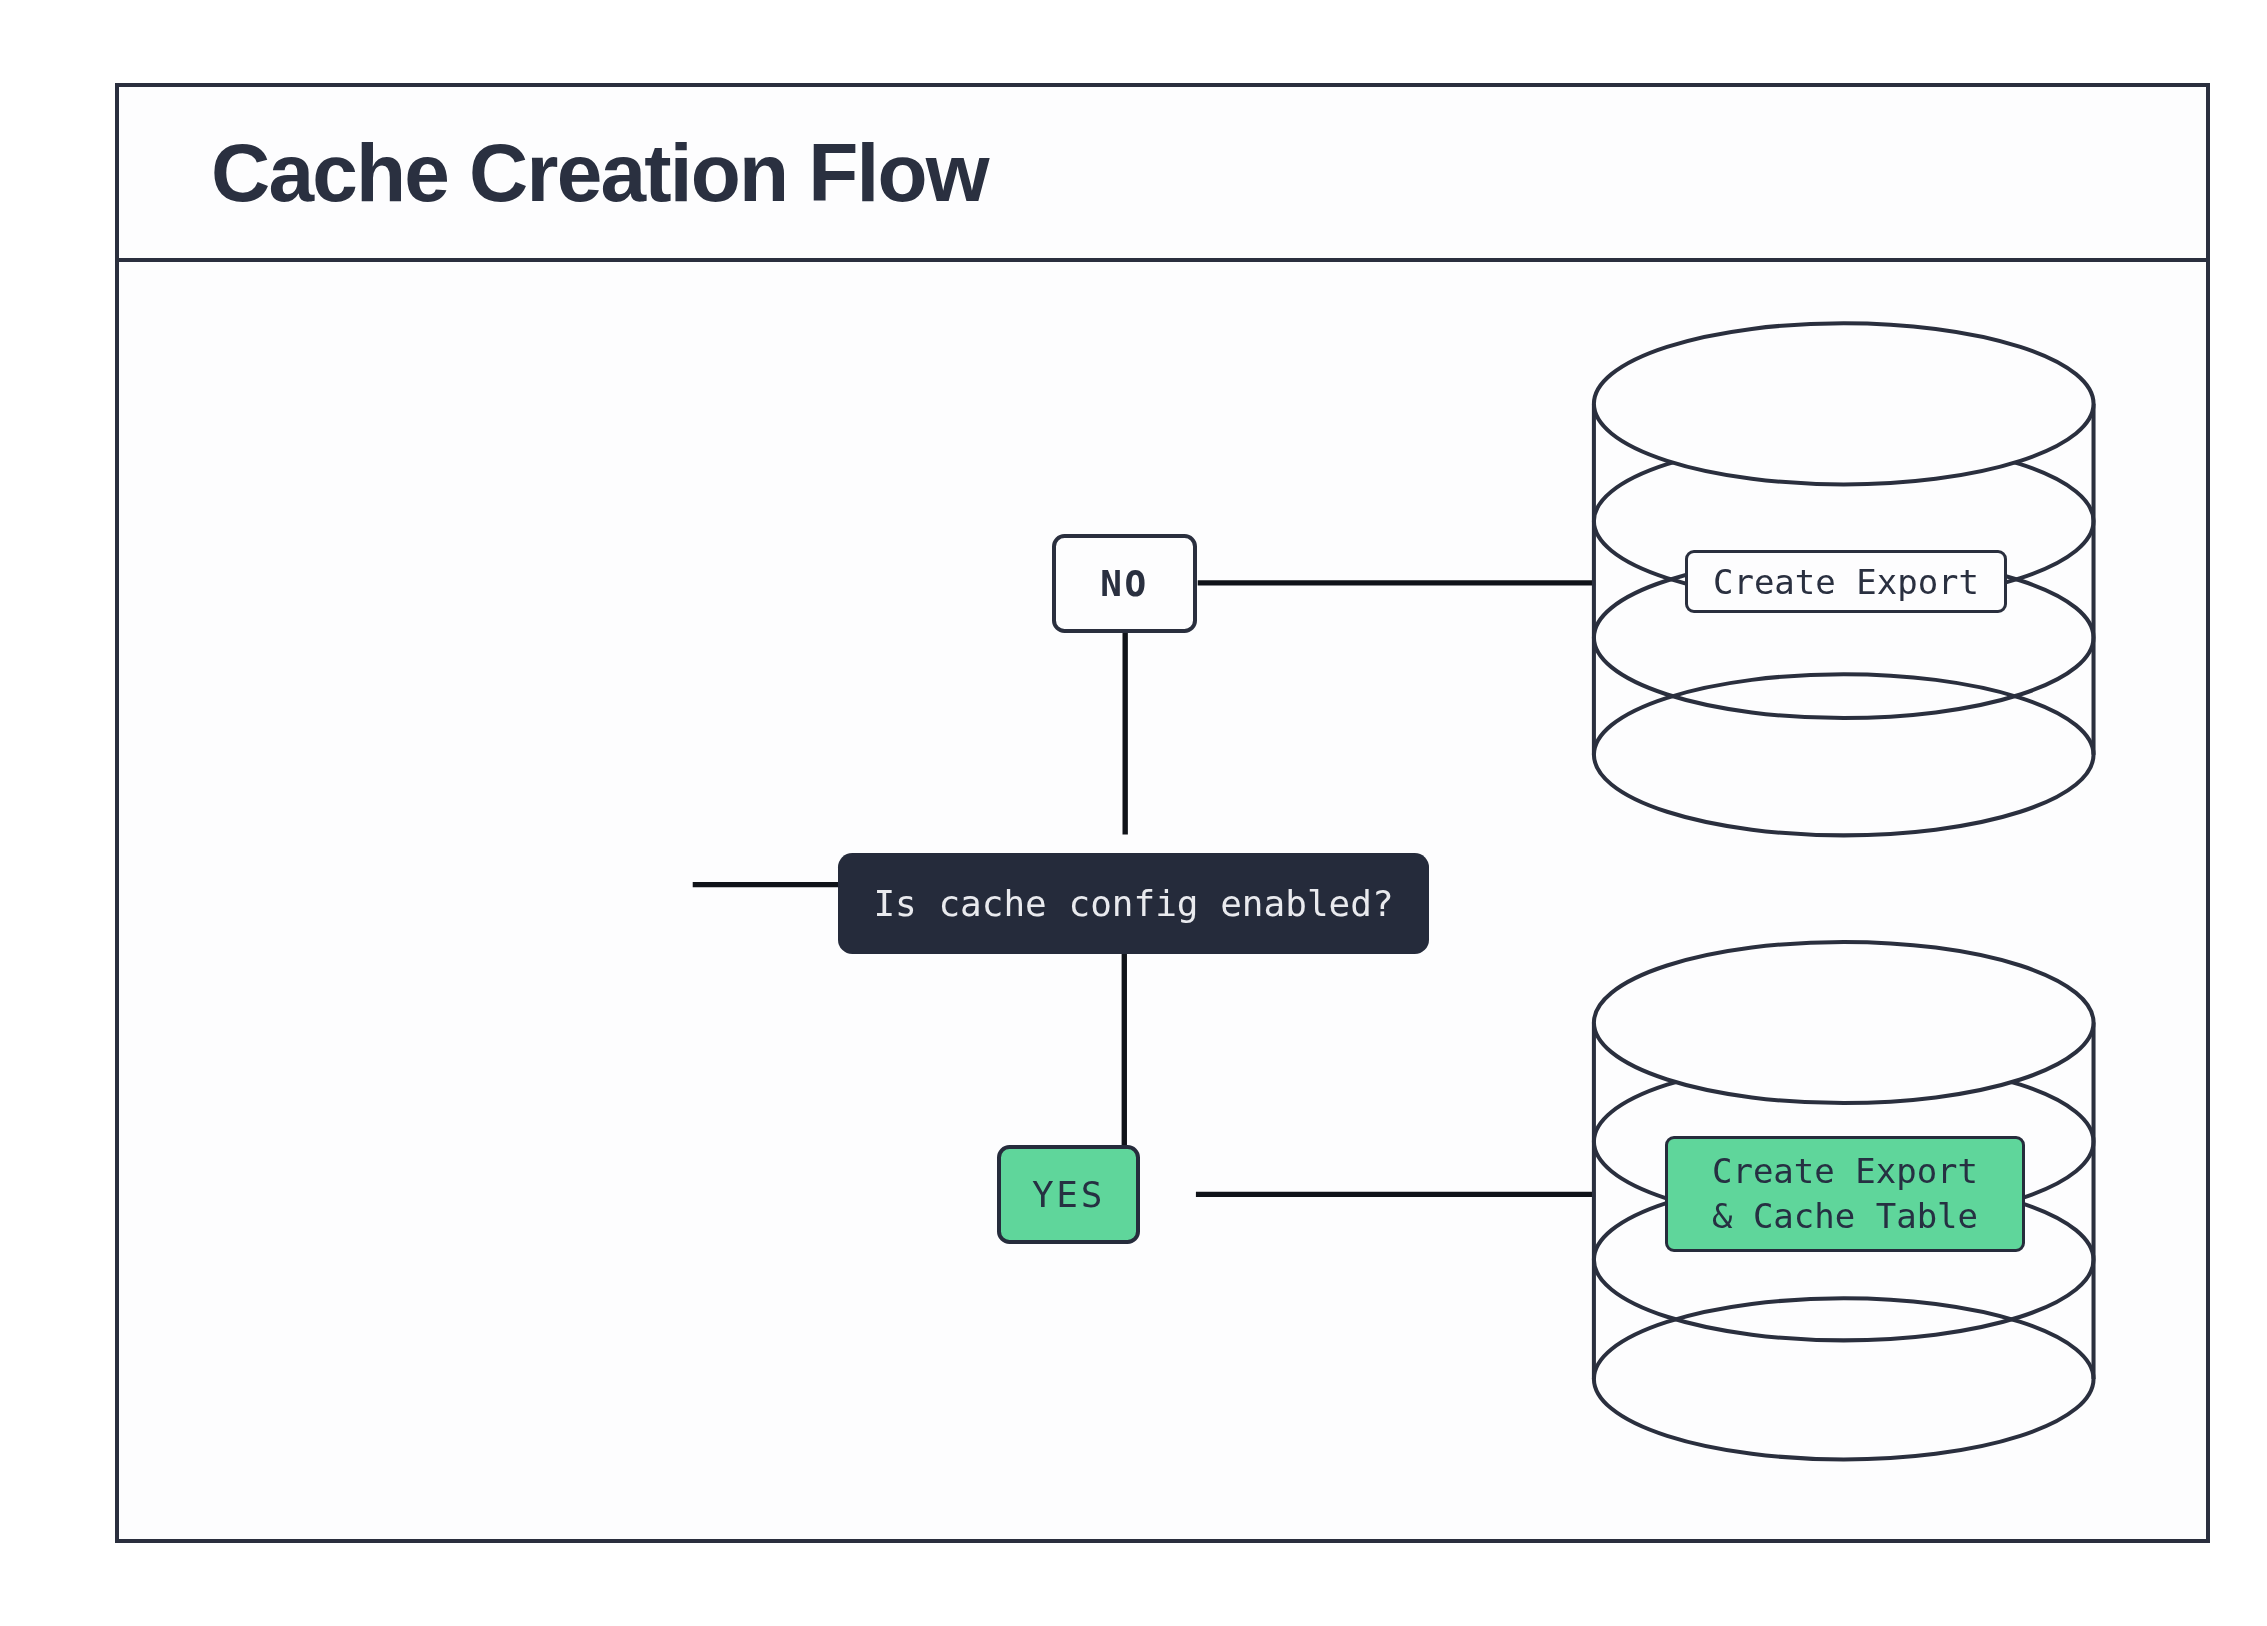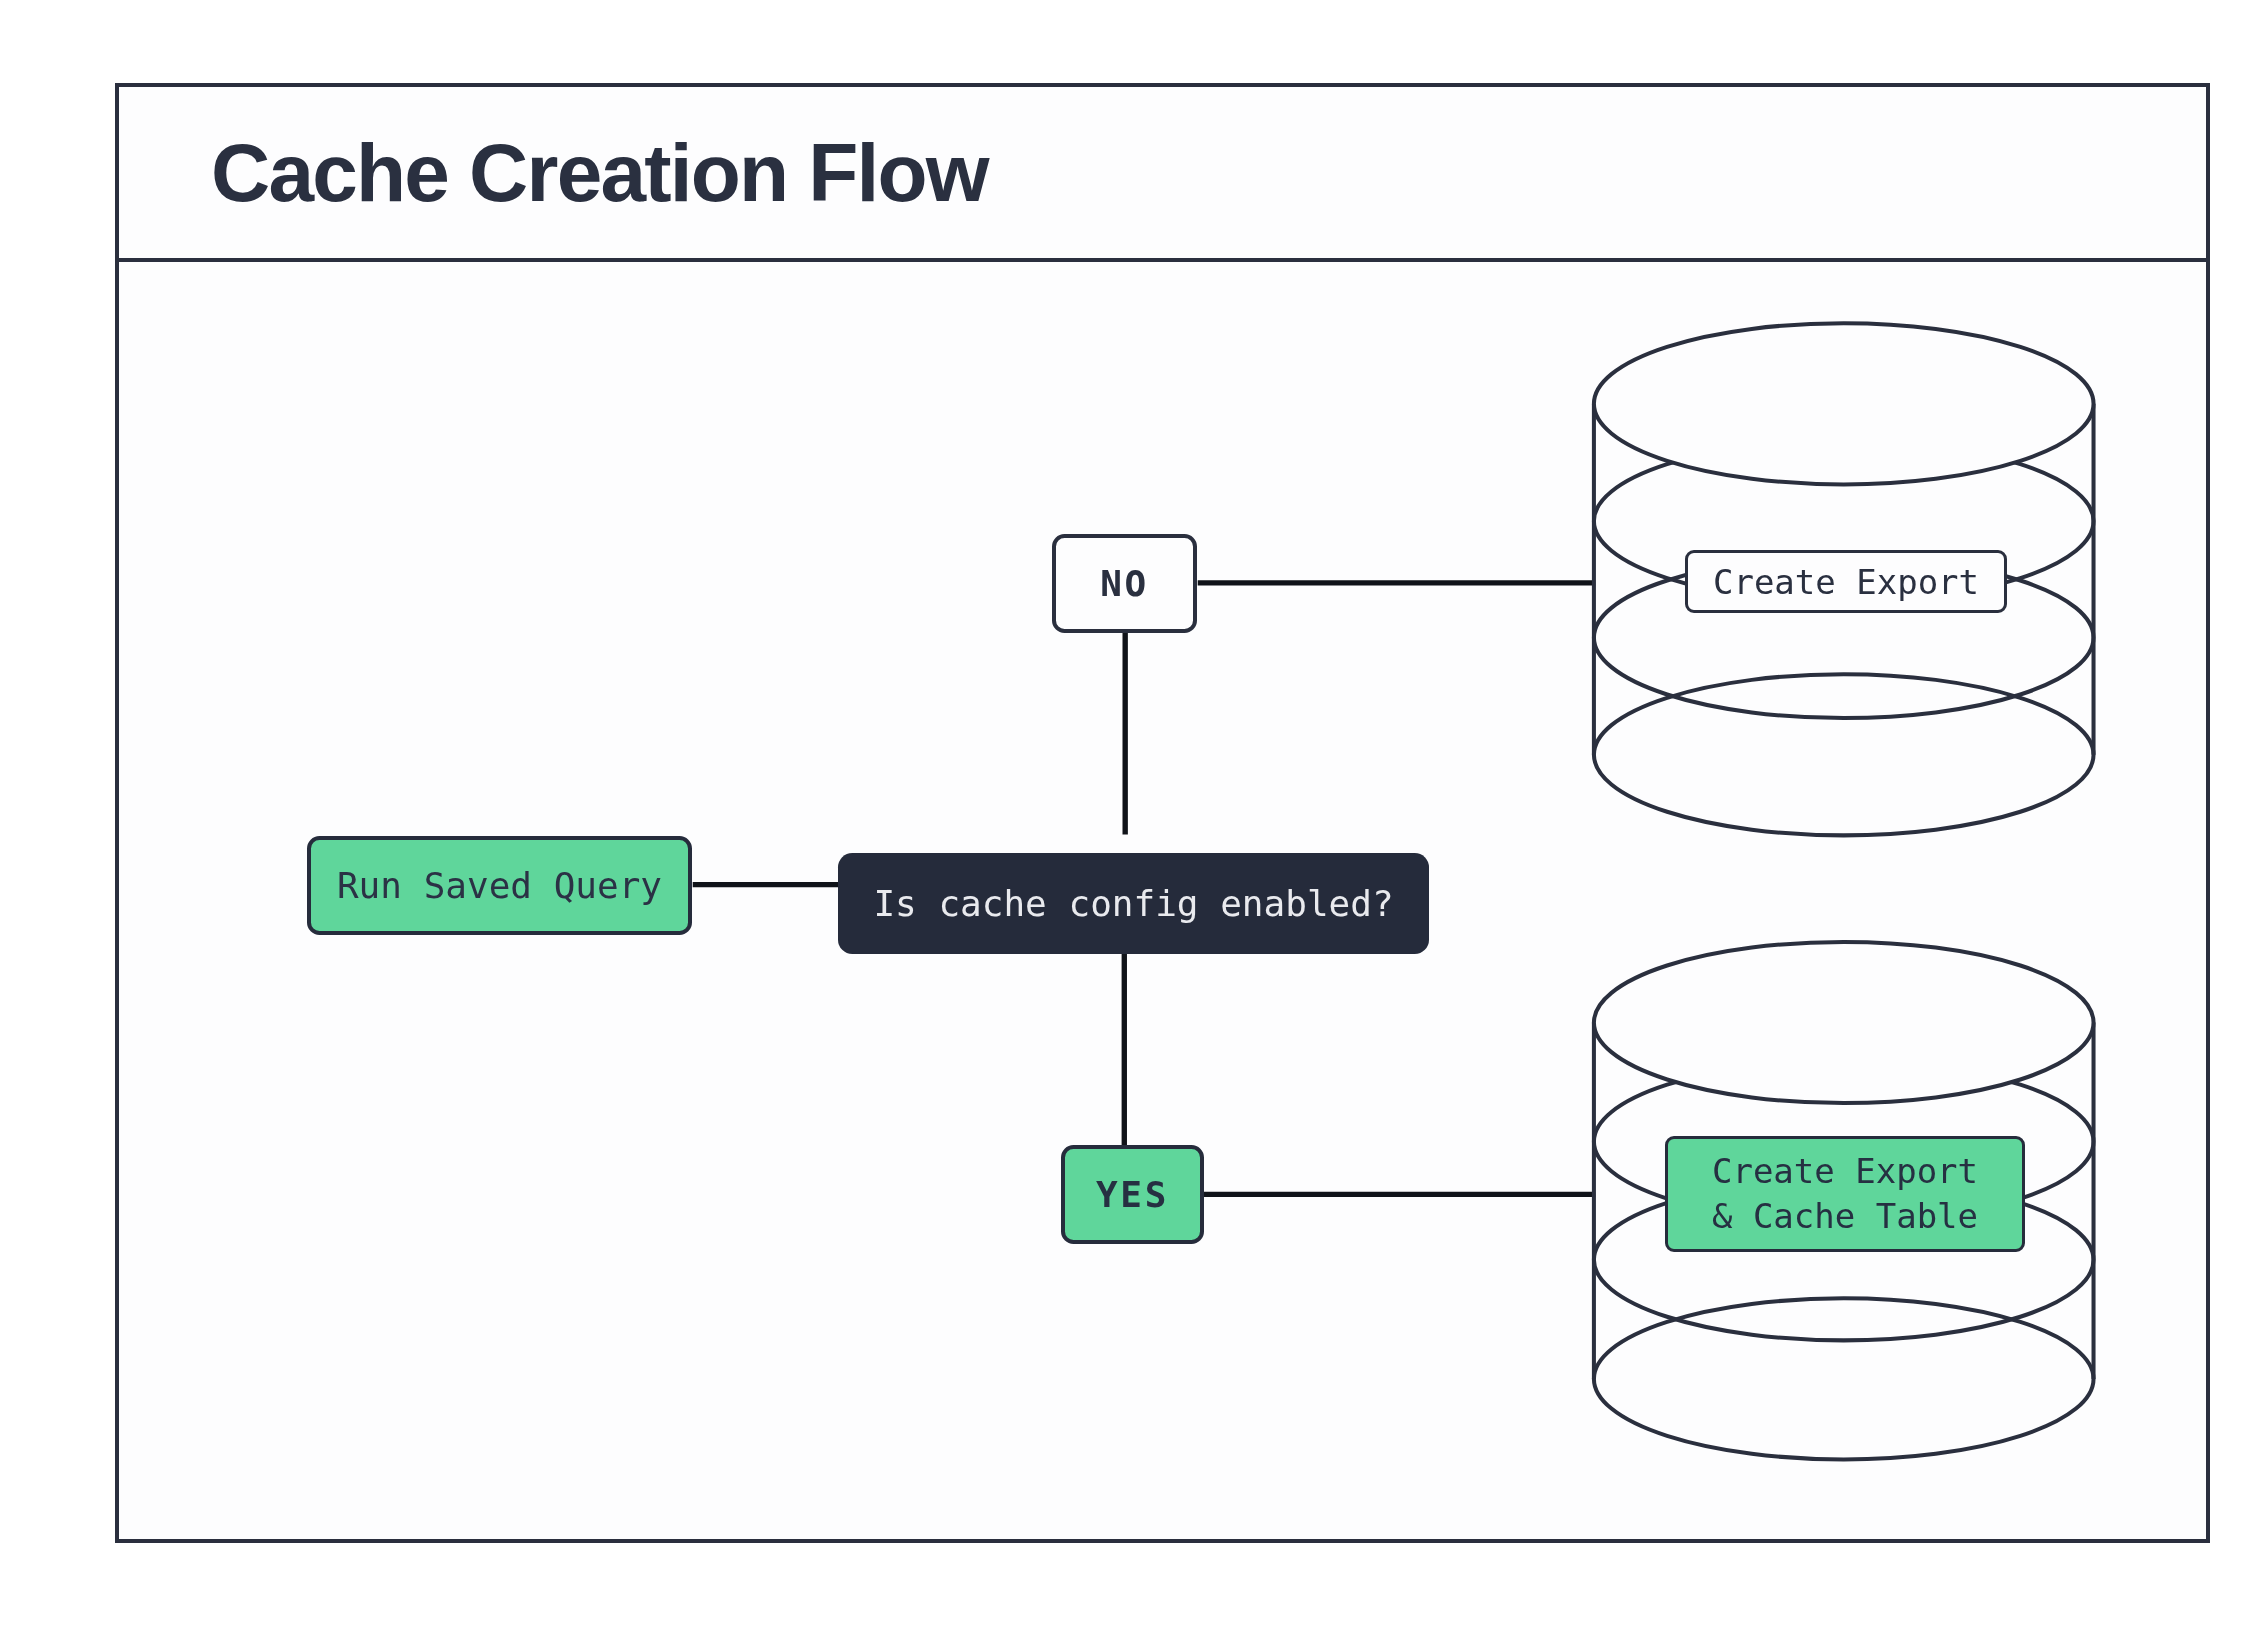--- a/index.html
+++ b/index.html
@@ -81,25 +81,25 @@
   .node-no {
     left: 1025px; top: 534px; width: 145px; height: 99px;
     background: #fdfdfe;
     border: 4.5px solid #2a2f3e;
     border-radius: 12.5px;
     font-weight: bold;
     letter-spacing: 2.7px;
     color: #2a3040;
   }
   .node-yes {
-    left: 1034px; top: 1145px; width: 143px; height: 99px;
+    left: 970px; top: 1145px; width: 143px; height: 99px;
     background: #5fd69b;
     border: 4.5px solid #262c3c;
     border-radius: 12.5px;
-    font-weight: bold;
+    font-weight: normal;
     letter-spacing: 2.7px;
     color: #263042;
   }
   .node-db-export {
     left: 1658px; top: 550px; width: 322px; height: 63px;
     background: #fdfdfe;
     border: 3.6px solid #2a2f3e;
     border-radius: 9px;
     font-size: 34px;
     color: #2a3040;
@@ -147,21 +147,20 @@
     <g stroke="#2a2f3e" stroke-width="4.5" fill="none">
       <line x1="1749.5" y1="1142" x2="1749.5" y2="1540"></line>
       <line x1="2307.5" y1="1142" x2="2307.5" y2="1540"></line>
       <ellipse cx="2028.5" cy="1540" rx="279" ry="90"></ellipse>
       <ellipse cx="2028.5" cy="1407" rx="279" ry="90"></ellipse>
       <ellipse cx="2028.5" cy="1275" rx="279" ry="90"></ellipse>
       <ellipse cx="2028.5" cy="1142" rx="279" ry="90" fill="#fdfdfe"></ellipse>
     </g>
   </svg>
 
-  <div class="node node-start">Run Saved Query</div>
 
   <div class="node node-decision">Is cache config enabled?</div>
 
   <div class="node node-no">NO</div>
 
   <div class="node node-yes">YES</div>
 
   <div class="node node-db-export">Create Export</div>
 
   <div class="node node-db-export-cache">Create Export

